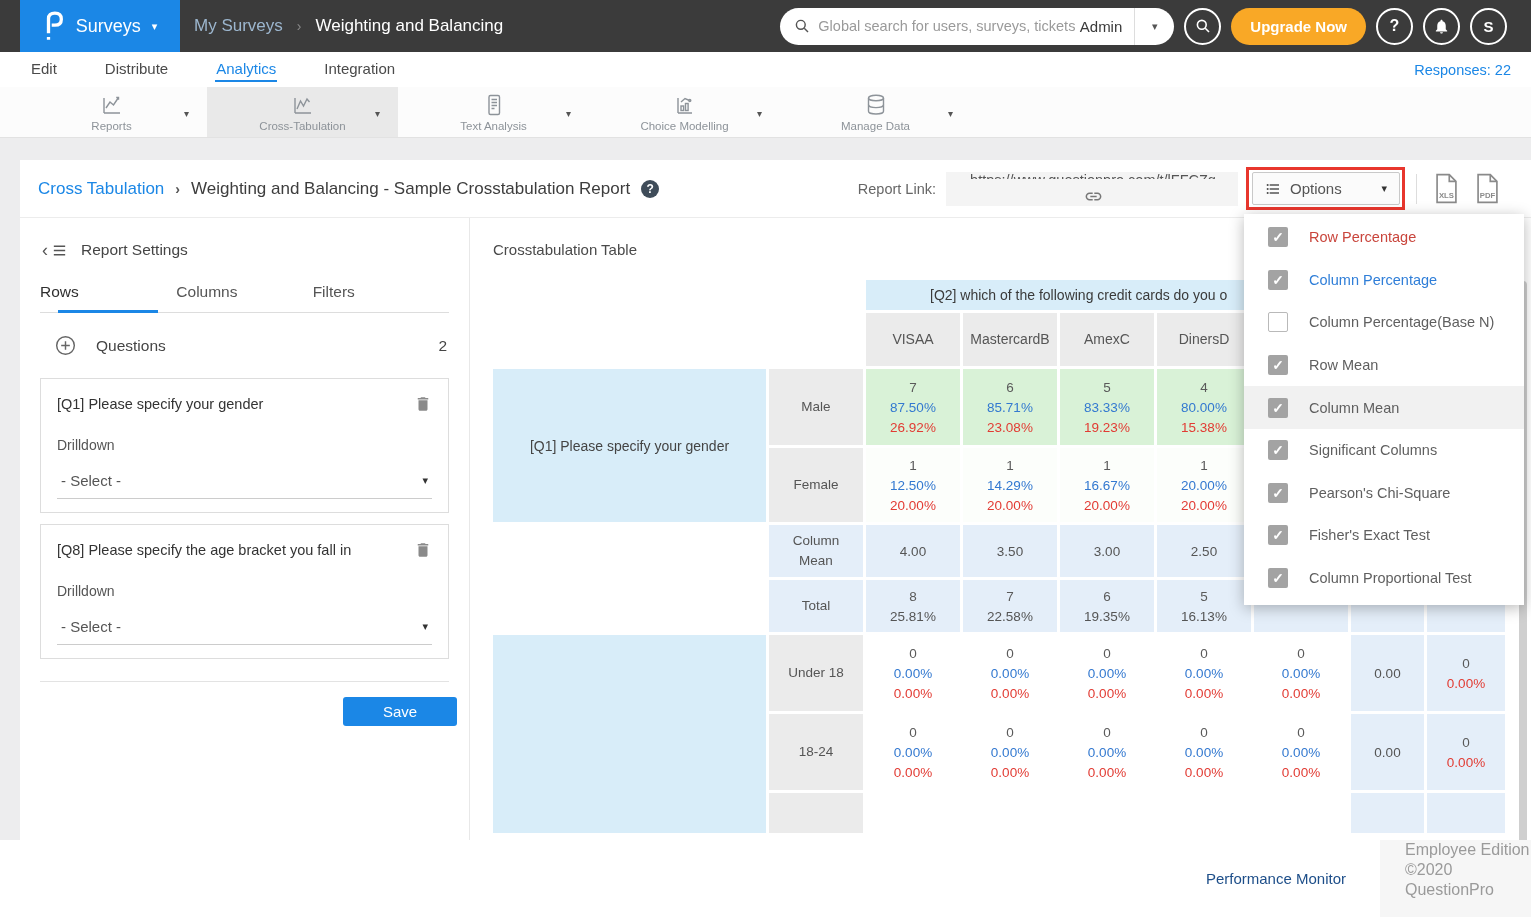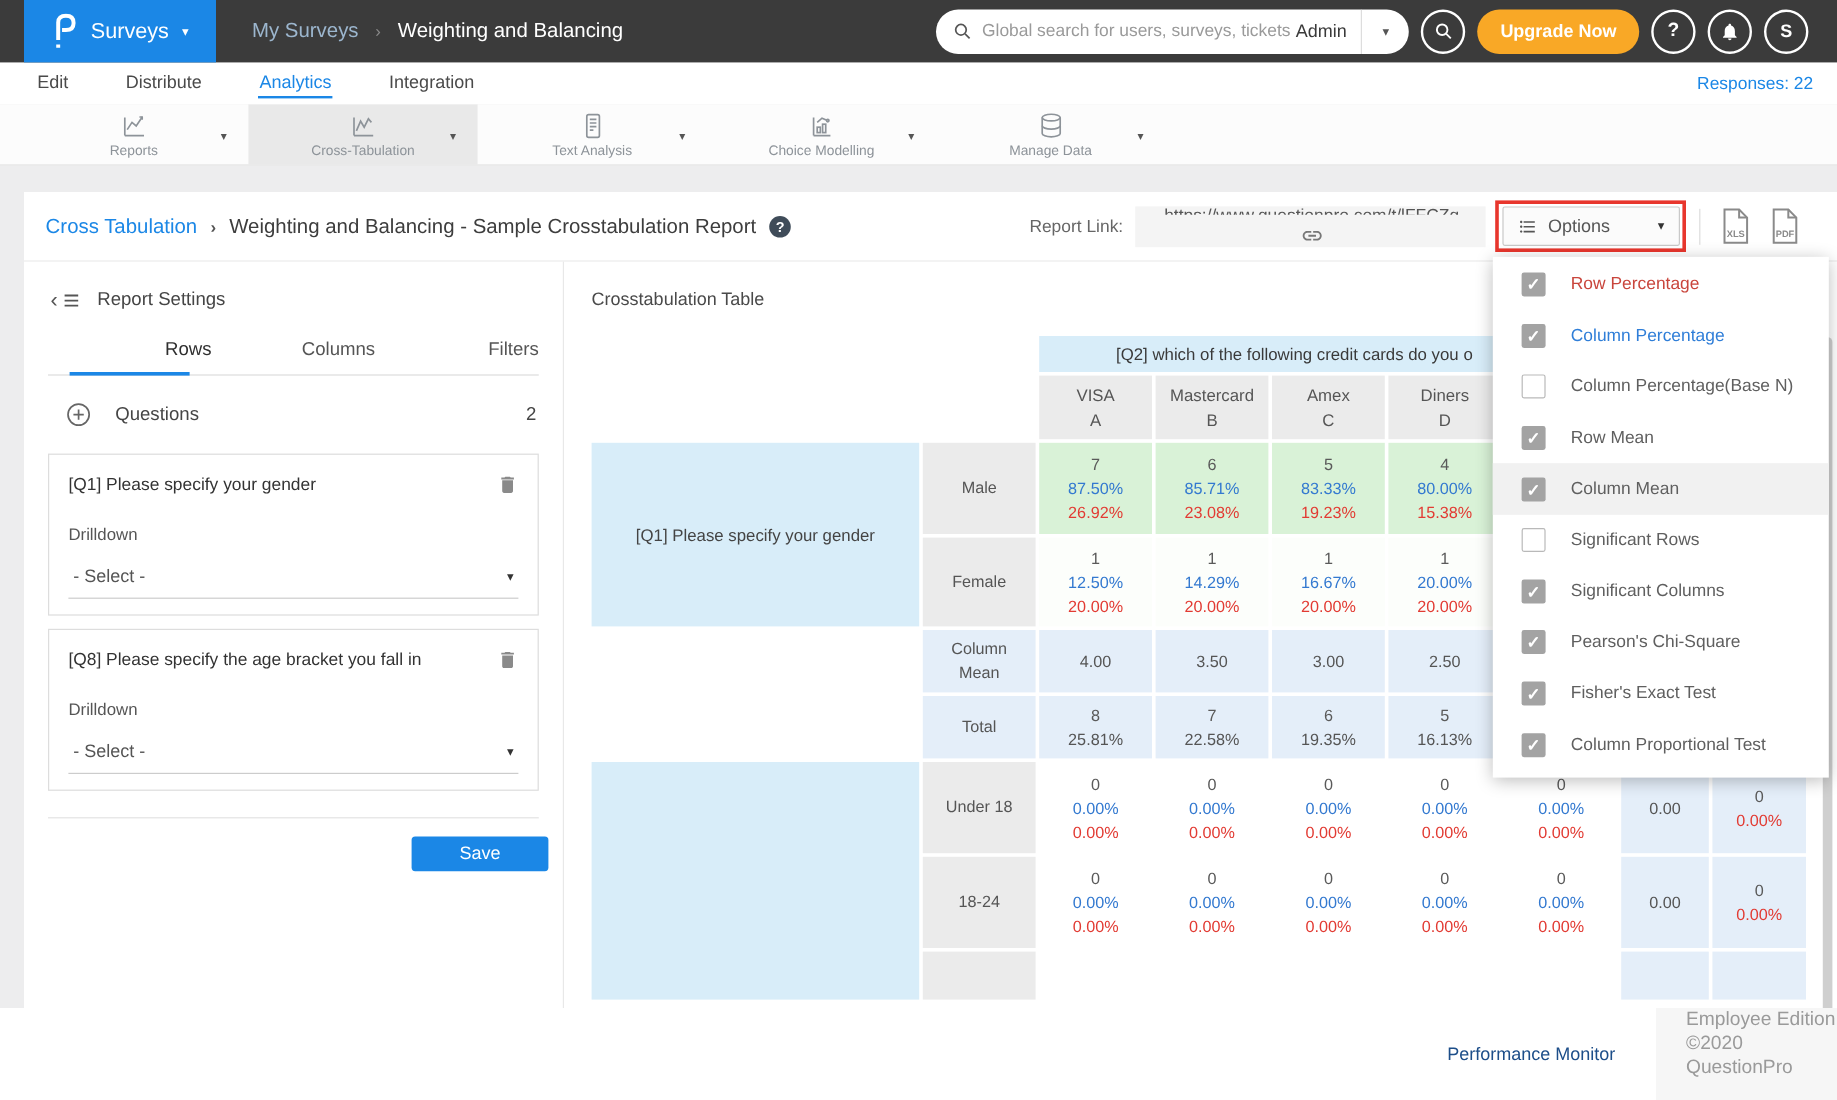--- a/index.html
+++ b/index.html
@@ -11,21 +11,21 @@
     overflow: hidden;
     color:#333;
   }
   svg { display:block; }
 
   
   .topbar { position:absolute; top:0; left:0; width:100%; height:52px; background:#3b3b3b; display:flex; align-items:center; z-index:10; }
   .logo-box { width:160px; height:52px; background:#1b87e6; display:flex; align-items:center; justify-content:center; gap:11px; cursor:pointer;margin-left:20px; }
   .product { color:#fff; font-size:18px; }
   .wcaret { color:#fff; font-size:11px; }
-  .crumbs { display:flex; align-items:center; gap:14px; margin-left:30px; font-size:17px; }
+  .crumbs { display:flex; align-items:center; gap:14px; margin-left:14px; font-size:17px; }
   .crumb-parent { color:#9cb6ce; cursor:pointer; }
   .crumb-sep { color:#8a8a8a; font-size:14px; }
   .crumb-current { color:#fff; }
   .top-right { margin-left:auto; display:flex; align-items:center; gap:10px; padding-right:24px; }
   .search-pill { width:394px; height:37px; background:#fff; border-radius:19px; display:flex; align-items:center; overflow:hidden; }
   .search-pill .mag { margin:0 8px 0 14px; color:#555; }
   .search-input { flex:1; border:none; outline:none; font-size:14.5px; color:#333; background:transparent; min-width:0; }
   .search-input::placeholder { color:#9a9a9a; }
   .scope { font-size:15px; color:#3a3a3a; padding:0 12px 0 4px; cursor:pointer; }
   .scope-caret { width:40px; height:100%; display:flex; align-items:center; justify-content:center; border-left:1px solid #ddd; color:#555; font-size:11px; cursor:pointer; }
@@ -66,21 +66,21 @@
   .red-rect { position:absolute; left:-6px; top:-5px; width:159px; height:43px; border:3px solid #e8362d; pointer-events:none; }
   .ph-divider { width:1px; height:30px; background:#ddd; margin-right:16px; }
   .file-btn { background:none; border:none; cursor:pointer; margin-right:14px; padding:0; }
 
   
   .settings { position:absolute; left:0; top:58px; width:450px; bottom:0; border-right:1px solid #e8e8e8; }
   .rs-head { display:flex; align-items:center; gap:13px; margin:23px 0 0 22px; font-size:15.5px; color:#454545; }
   .rs-icon { display:flex; align-items:center; gap:3px; color:#555; cursor:pointer; }
   .rs-chev { font-size:18px; line-height:14px; color:#555; }
   .tabs { display:flex; margin:24px 20px 0 20px; border-bottom:1px solid #ddd; }
-  .tab { flex:1; text-align:right; font-size:15.5px; color:#555; padding-bottom:11px; position:relative; cursor:pointer; }
+  .tab { flex:1; text-align:left; font-size:15.5px; color:#555; padding-bottom:11px; position:relative; cursor:pointer; }
   .tab.active { color:#2f2f2f; }
   .tab.active::after { content:""; position:absolute; left:50%; transform:translateX(-50%); bottom:-1px; width:100px; height:3px; background:#1b87e6; }
   .questions-row { display:flex; align-items:center; margin:21px 22px 0 34px; font-size:15.5px; color:#454545; }
   .plus-icon { margin-right:19px; color:#666; cursor:pointer; }
   .q-count { margin-left:auto; }
   .card { border:1px solid #ddd; margin:21px 20px 0 20px; padding:16px 16px 13px 16px; position:relative; }
   .card + .card { margin-top:11px; }
   .card-title { font-size:14.5px; color:#333; padding-right:32px; line-height:1.3; }
   .trash-btn { position:absolute; right:14px; top:14px; background:none; border:none; cursor:pointer; padding:2px; }
   .drill { font-size:14px; color:#555; margin-top:23px; }
@@ -96,21 +96,21 @@
   .xrow { display:flex; gap:3px; margin-bottom:3px; }
   .band { display:flex; gap:3px; margin-bottom:3px; }
   .bandrows { display:flex; flex-direction:column; gap:3px; }
   .bandrows .xrow { margin-bottom:0; }
   .w273 { width:273px; flex:none; } .w94 { width:94px; flex:none; }
   .w73 { width:73px; flex:none; } .w78 { width:78px; flex:none; }
   .spacer370 { width:370px; flex:none; }
   .h76 { height:76px; } .h74 { height:74px; } .h52 { height:52px; }
   .h153 { height:153px; } .h198 { height:198px; } .h40 { height:40px; }
   .banner-cell { width:639px; height:30px; background:#d8edf9; display:flex; align-items:center; padding-left:64px; color:#3a3a3a; font-size:14px; white-space:nowrap; overflow:hidden; }
-  .hcell { height:53px; background:#ebebeb; display:flex; flex-direction:column; align-items:center; justify-content:center; color:#555; font-size:14px; line-height:1.5; }
+  .hcell { height:53px; background:#ebebeb; display:flex; flex-direction:row; align-items:center; justify-content:center; color:#555; font-size:14px; line-height:1.5; }
   .qcell { width:273px; flex:none; background:#d8edf9; display:flex; align-items:center; justify-content:center; text-align:center; color:#444; font-size:14px; padding:0 20px; }
   .lcell { width:94px; flex:none; background:#ebebeb; display:flex; align-items:center; justify-content:center; text-align:center; color:#555; line-height:1.45; font-size:13.5px; padding:0 6px; }
   .cell { display:flex; flex-direction:column; align-items:center; justify-content:center; gap:5px; }
   .cell .n  { color:#5a5a5a; }
   .cell .rp { color:#3379d0; }
   .cell .cp { color:#e23b33; }
   .cell .mv { color:#555; }
   .cell .tp { color:#555; }
   .green  { background:#d9f2d7; }
   .pale   { background:#fcfefb; }
@@ -658,24 +658,20 @@
     <div class="omi">
       <span class="cb checked"></span>
       <span class="omi-label">Row Mean</span>
     </div>
 
     <div class="omi hl">
       <span class="cb checked"></span>
       <span class="omi-label">Column Mean</span>
     </div>
 
-    <div class="omi">
-      <span class="cb unchecked"></span>
-      <span class="omi-label">Significant Rows</span>
-    </div>
 
     <div class="omi">
       <span class="cb checked"></span>
       <span class="omi-label">Significant Columns</span>
     </div>
 
     <div class="omi">
       <span class="cb checked"></span>
       <span class="omi-label">Pearson's Chi-Square</span>
     </div>

